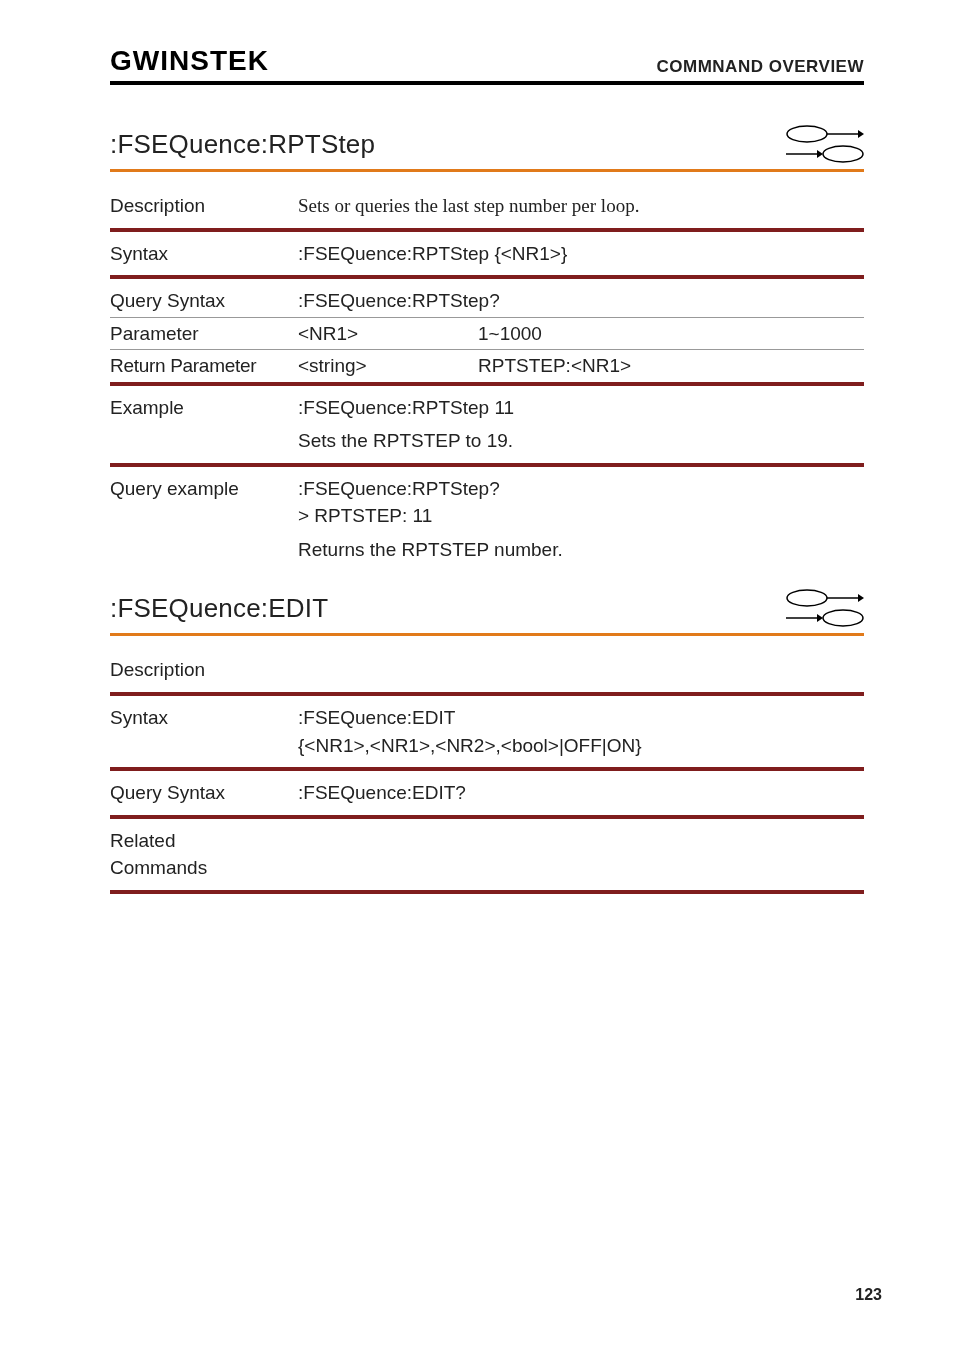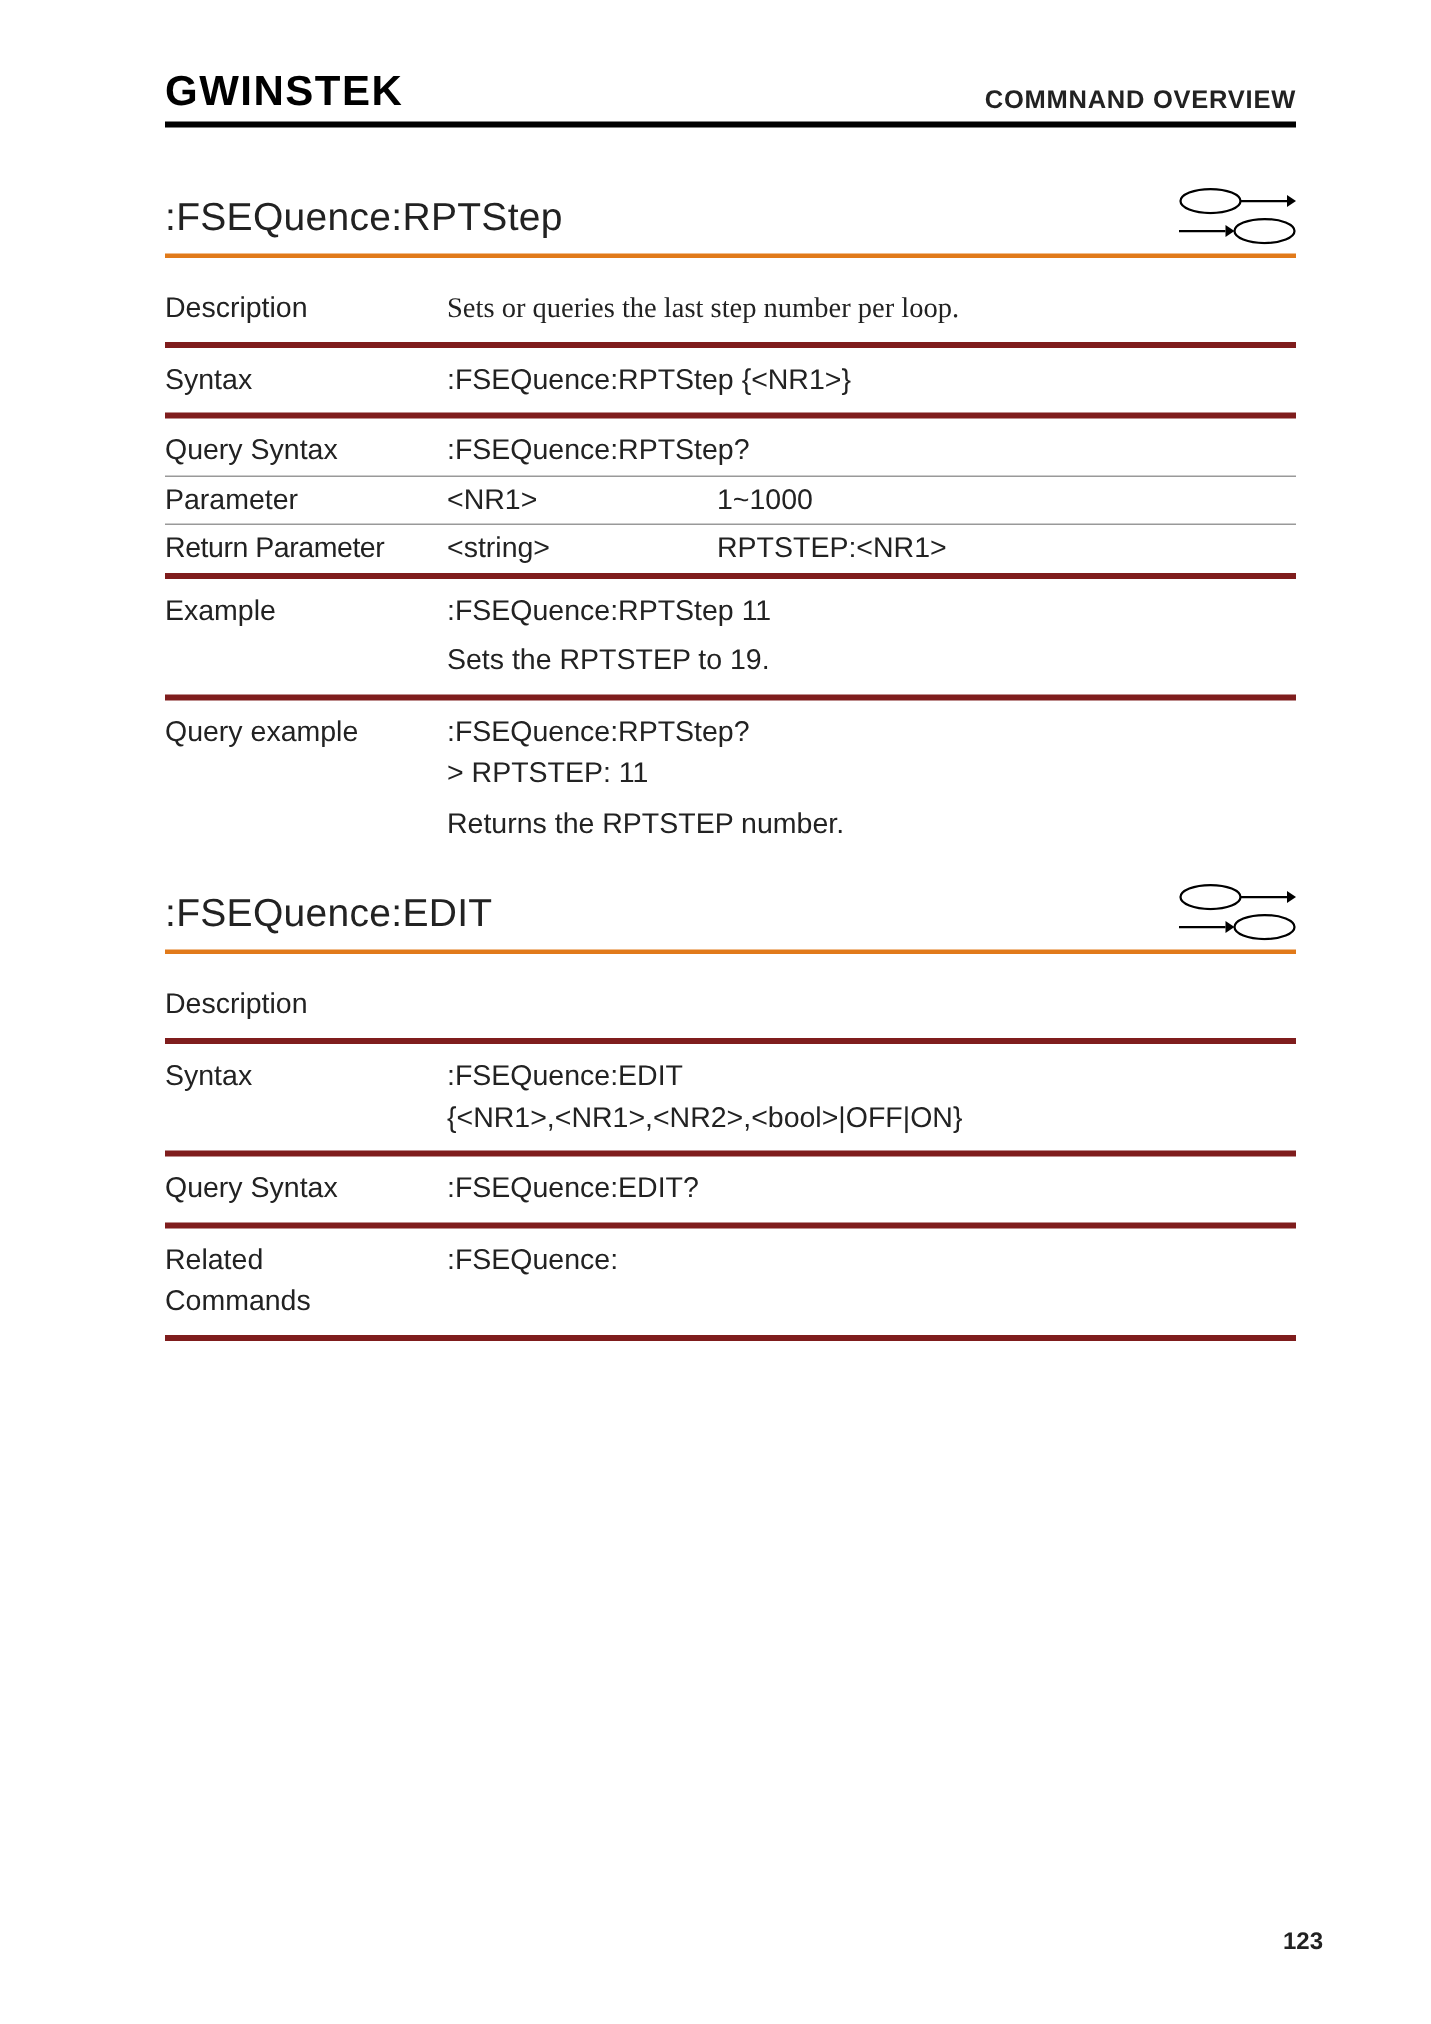--- a/index.html
+++ b/index.html
@@ -209,16 +209,15 @@
 </div>
 
 <div class="row row-border">
   <div class="label-col">Query Syntax</div>
   <div class="value-col-sans">:FSEQuence:EDIT?</div>
 </div>
 
 <div class="row row-border">
   <div class="label-col" style="white-space:pre-line">Related
 Commands</div>
-  <div class="value-col-sans">:FSEQuence:</div>
 </div>
 
 <div class="page-num">123</div>
 
 </body></html>

